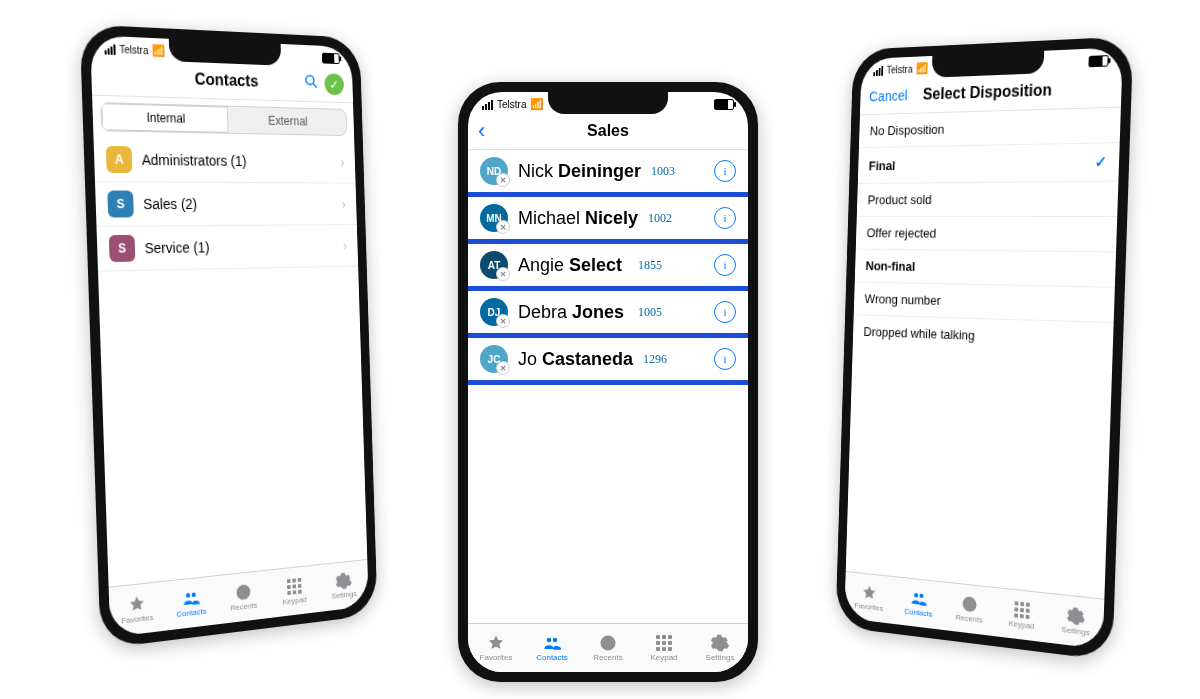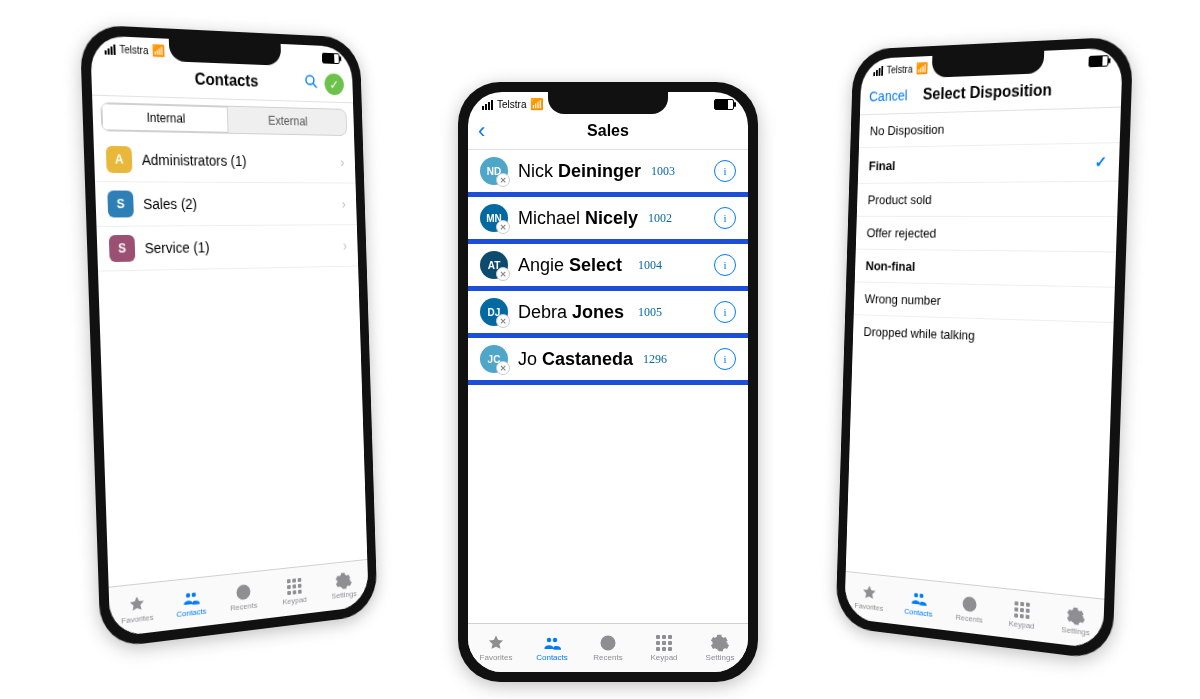--- a/index.html
+++ b/index.html
@@ -219,21 +219,21 @@
           </div>
           <div class="contact-row">
             <div class="avatar" style="background:#0369a1">MN<span class="presence">✕</span></div>
             <div class="cname">Michael <b>Nicely</b></div>
             <div class="ext">1002</div>
             <div class="info-btn">i</div>
           </div>
           <div class="contact-row">
             <div class="avatar" style="background:#0c4a6e">AT<span class="presence">✕</span></div>
             <div class="cname">Angie <b>Select</b></div>
-            <div class="ext">1004</div>
+            <div class="ext">1855</div>
             <div class="info-btn">i</div>
           </div>
           <div class="contact-row">
             <div class="avatar" style="background:#0369a1">DJ<span class="presence">✕</span></div>
             <div class="cname">Debra <b>Jones</b></div>
             <div class="ext">1005</div>
             <div class="info-btn">i</div>
           </div>
           <div class="contact-row">
             <div class="avatar" style="background:#4fa6c9">JC<span class="presence">✕</span></div>

